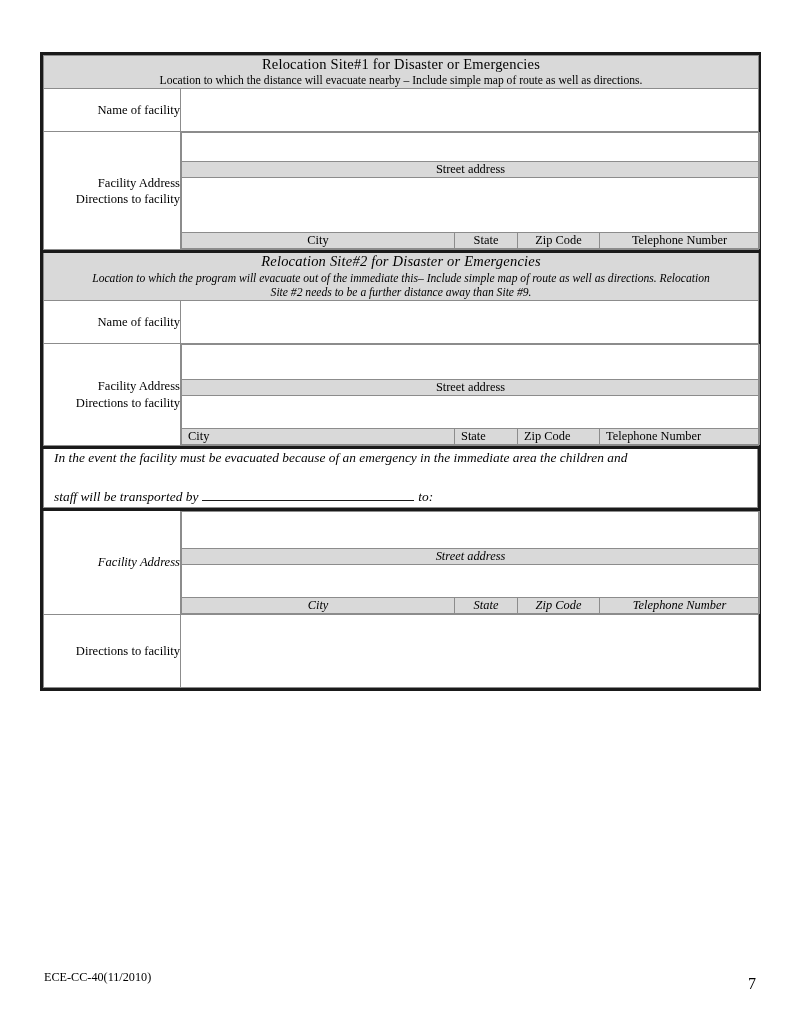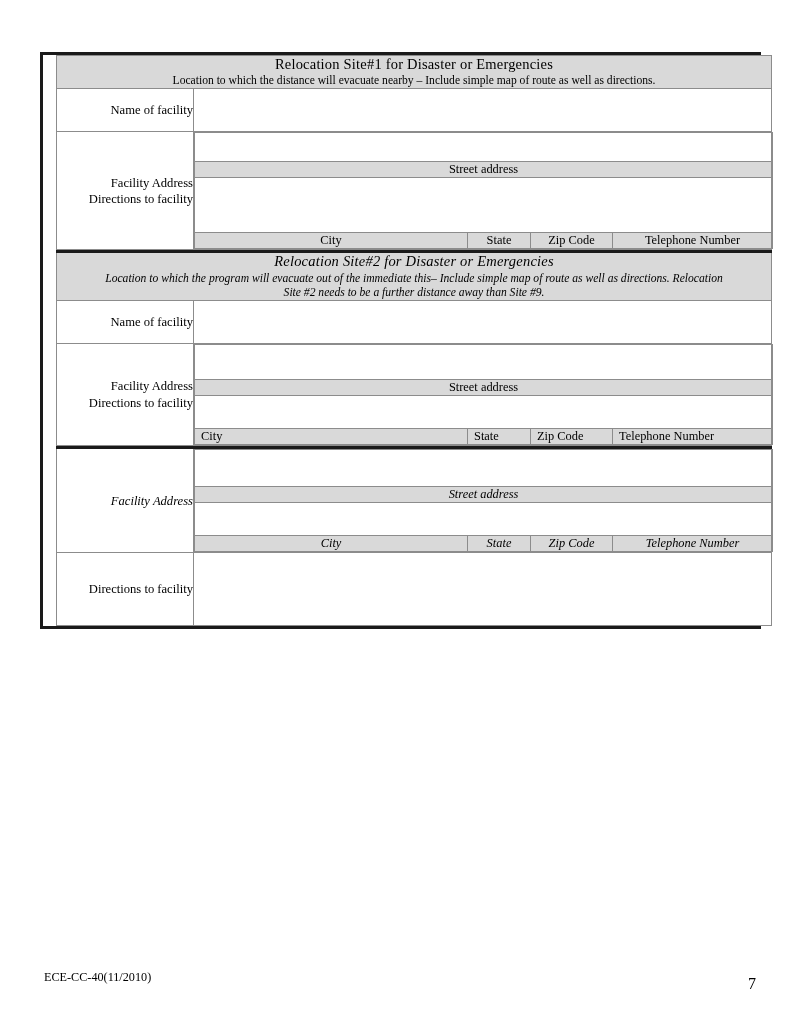--- a/index.html
+++ b/index.html
@@ -34,21 +34,20 @@
     border: 3px solid #1a1a1a;
     box-sizing: border-box;
     background: #ffffff;
   }
 
   
   table.block {
     border-collapse: collapse;
     width: 100%;
     table-layout: fixed;
-    margin-left: 13px;
   }
   table.block td {
     border: 1px solid #8c8c8c;
     padding: 0;
     vertical-align: middle;
     background: #ffffff;
   }
   .shade { background: #d9d9d9 !important; }
 
   .section-divider {
@@ -249,20 +248,30 @@
                   <td class="col-lbl left shade">Zip Code</td>
                   <td class="col-lbl left shade">Telephone Number</td>
                 </tr>
               </tbody>
             </table>
           </td>
         </tr>
       </tbody>
     </table>
 
+    <table class="block">
+      <tbody>
+        <tr>
+          <td class="narrative section-divider">
+            <div class="narr-line l1">In the event the facility must be evacuated because of an emergency in the immediate area the children and</div>
+            <div class="narr-line l2"><span>staff will be transported by</span><span class="fill-line"></span><span>to:</span></div>
+          </td>
+        </tr>
+      </tbody>
+    </table>
 
     <table class="block">
       <colgroup>
         <col style="width:137px">
         <col style="width:578px">
       </colgroup>
       <tbody>
         <tr>
           <td class="label-cell section-divider">Facility Address</td>
           <td class="section-divider" style="padding:0">

